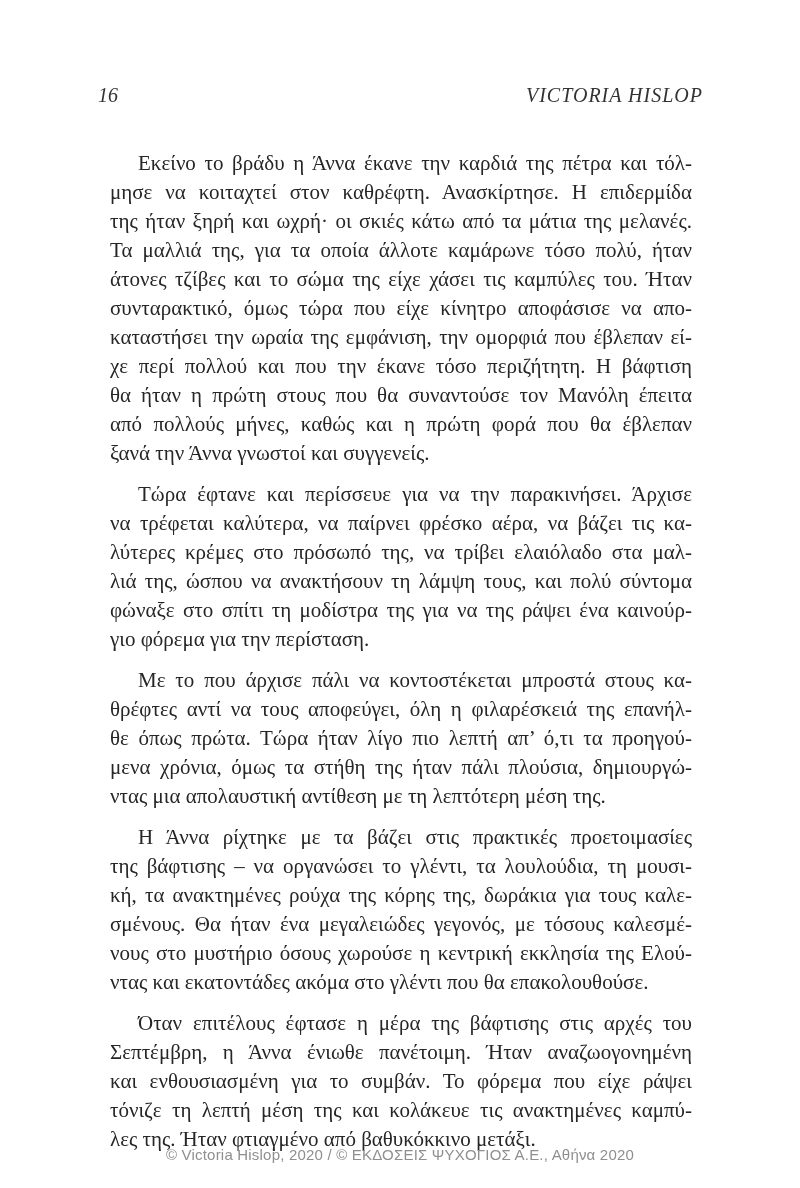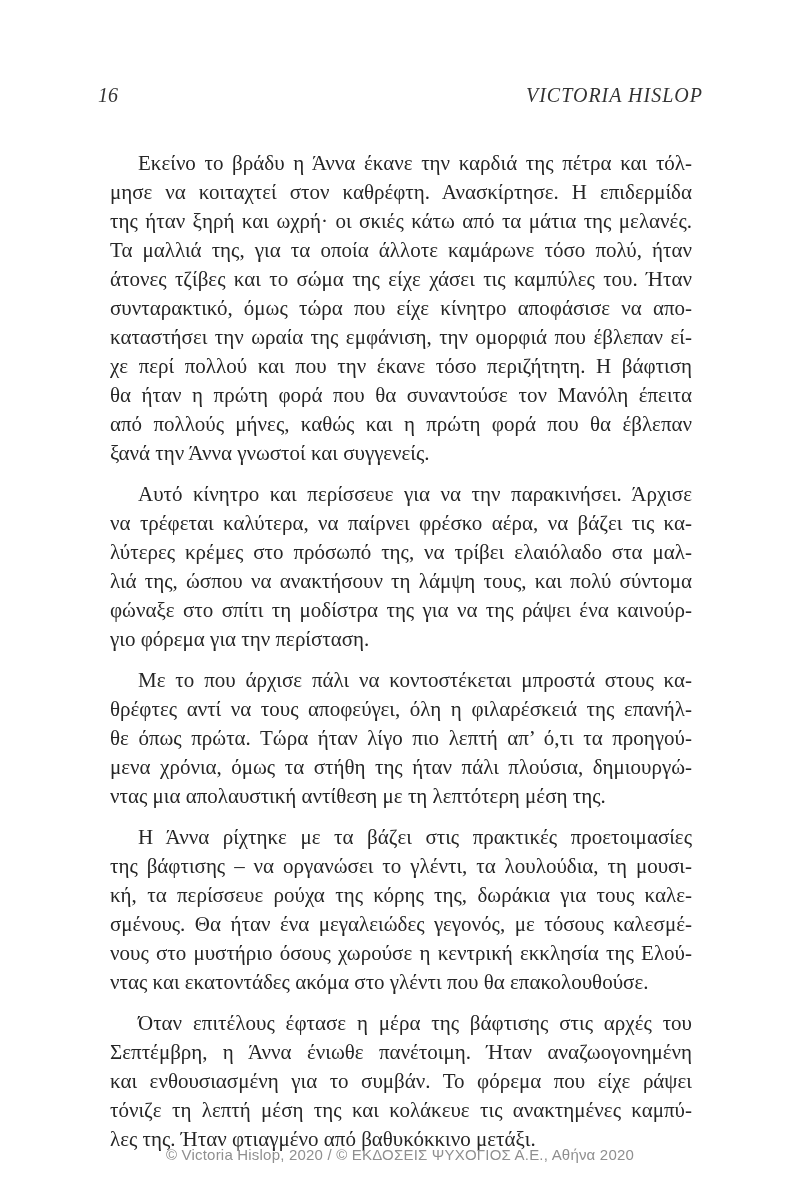--- a/index.html
+++ b/index.html
@@ -68,43 +68,43 @@
   <div class="page-body">
       <div class="para">
         <div class="line indent">Εκείνο το βράδυ η Άννα έκανε την καρδιά της πέτρα και τόλ-</div>
         <div class="line">μησε να κοιταχτεί στον καθρέφτη. Ανασκίρτησε. Η επιδερμίδα</div>
         <div class="line">της ήταν ξηρή και ωχρή· οι σκιές κάτω από τα μάτια της μελανές.</div>
         <div class="line">Τα μαλλιά της, για τα οποία άλλοτε καμάρωνε τόσο πολύ, ήταν</div>
         <div class="line">άτονες τζίβες και το σώμα της είχε χάσει τις καμπύλες του. Ήταν</div>
         <div class="line">συνταρακτικό, όμως τώρα που είχε κίνητρο αποφάσισε να απο-</div>
         <div class="line">καταστήσει την ωραία της εμφάνιση, την ομορφιά που έβλεπαν εί-</div>
         <div class="line">χε περί πολλού και που την έκανε τόσο περιζήτητη. Η βάφτιση</div>
-        <div class="line">θα ήταν η πρώτη φορά που θα συναντούσε τον Μανόλη έπειτα</div>
+        <div class="line">θα ήταν η πρώτη στους που θα συναντούσε τον Μανόλη έπειτα</div>
         <div class="line">από πολλούς μήνες, καθώς και η πρώτη φορά που θα έβλεπαν</div>
         <div class="line lastline">ξανά την Άννα γνωστοί και συγγενείς.</div>
       </div>
       <div class="para">
-        <div class="line indent">Αυτό κίνητρο και περίσσευε για να την παρακινήσει. Άρχισε</div>
+        <div class="line indent">Τώρα έφτανε και περίσσευε για να την παρακινήσει. Άρχισε</div>
         <div class="line">να τρέφεται καλύτερα, να παίρνει φρέσκο αέρα, να βάζει τις κα-</div>
         <div class="line">λύτερες κρέμες στο πρόσωπό της, να τρίβει ελαιόλαδο στα μαλ-</div>
         <div class="line">λιά της, ώσπου να ανακτήσουν τη λάμψη τους, και πολύ σύντομα</div>
         <div class="line">φώναξε στο σπίτι τη μοδίστρα της για να της ράψει ένα καινούρ-</div>
         <div class="line lastline">γιο φόρεμα για την περίσταση.</div>
       </div>
       <div class="para">
         <div class="line indent">Με το που άρχισε πάλι να κοντοστέκεται μπροστά στους κα-</div>
         <div class="line">θρέφτες αντί να τους αποφεύγει, όλη η φιλαρέσκειά της επανήλ-</div>
         <div class="line">θε όπως πρώτα. Τώρα ήταν λίγο πιο λεπτή απ’ ό,τι τα προηγού-</div>
         <div class="line">μενα χρόνια, όμως τα στήθη της ήταν πάλι πλούσια, δημιουργώ-</div>
         <div class="line lastline">ντας μια απολαυστική αντίθεση με τη λεπτότερη μέση της.</div>
       </div>
       <div class="para">
         <div class="line indent">Η Άννα ρίχτηκε με τα βάζει στις πρακτικές προετοιμασίες</div>
         <div class="line">της βάφτισης – να οργανώσει το γλέντι, τα λουλούδια, τη μουσι-</div>
-        <div class="line">κή, τα περίσσευε ρούχα της κόρης της, δωράκια για τους καλε-</div>
+        <div class="line">κή, τα ανακτημένες ρούχα της κόρης της, δωράκια για τους καλε-</div>
         <div class="line">σμένους. Θα ήταν ένα μεγαλειώδες γεγονός, με τόσους καλεσμέ-</div>
         <div class="line">νους στο μυστήριο όσους χωρούσε η κεντρική εκκλησία της Ελού-</div>
         <div class="line lastline">ντας και εκατοντάδες ακόμα στο γλέντι που θα επακολουθούσε.</div>
       </div>
       <div class="para">
         <div class="line indent">Όταν επιτέλους έφτασε η μέρα της βάφτισης στις αρχές του</div>
         <div class="line">Σεπτέμβρη, η Άννα ένιωθε πανέτοιμη. Ήταν αναζωογονημένη</div>
         <div class="line">και ενθουσιασμένη για το συμβάν. Το φόρεμα που είχε ράψει</div>
         <div class="line">τόνιζε τη λεπτή μέση της και κολάκευε τις ανακτημένες καμπύ-</div>
         <div class="line lastline">λες της. Ήταν φτιαγμένο από βαθυκόκκινο μετάξι.</div>

